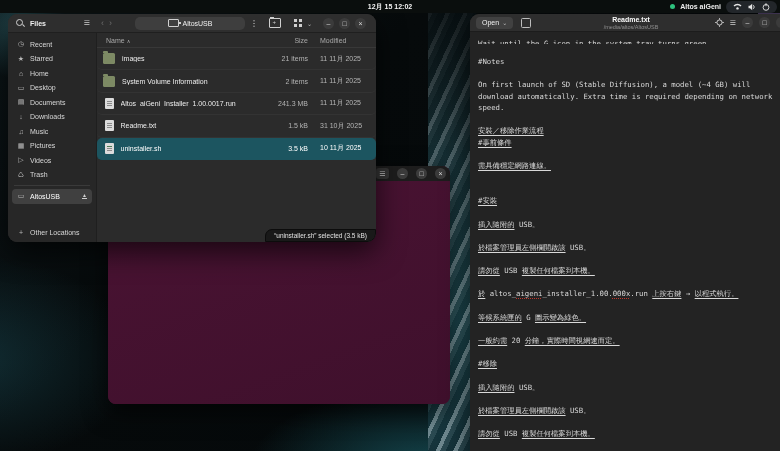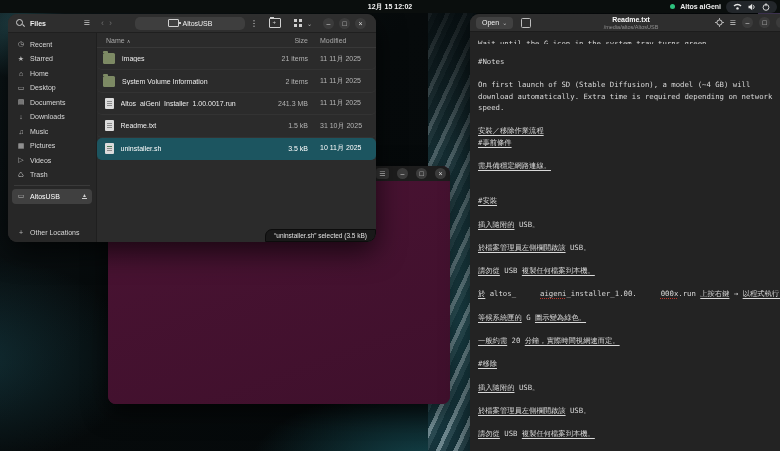--- a/index.html
+++ b/index.html
@@ -100,21 +100,21 @@
   .i-tab{width:8px;height:8px;border:1px solid #bdbdbd;border-radius:1.5px;margin-left:8px;}
   #ed-titlebox{position:absolute;left:0;right:0;text-align:center;pointer-events:none;}
   #ed-title{font-size:7px;font-weight:bold;color:#fafafa;line-height:8px;}
   #ed-subtitle{font-size:5.5px;color:#8f8f8f;line-height:6px;}
   #ed-right{margin-left:auto;display:flex;align-items:center;gap:6px;padding-right:5px;}
   .i-gear{width:9px;height:9px;}
   #ed-text{position:absolute;left:8px;right:6px;top:25px;z-index:1;
     font-family:"DejaVu Sans Mono","Liberation Mono",monospace;font-size:7.3px;line-height:11.65px;color:#d9d9d9;white-space:pre;}
   .ed-line{height:11.65px;}
   .sp{text-decoration-line:underline;text-decoration-color:#c0362c;text-decoration-style:solid;text-decoration-thickness:1px;text-underline-offset:2px;text-decoration:underline;}
-  .spd{text-decoration-line:underline;text-decoration-color:#c0362c;text-decoration-style:dotted;text-decoration-thickness:1px;text-underline-offset:2px;margin-left:24px;}
+  .spd{text-decoration-line:underline;text-decoration-color:#c0362c;text-decoration-style:dotted;text-decoration-thickness:1px;text-underline-offset:2px;}
 </style>
 </head>
 <body>
 
 <div id="screen">
 
   <div class="layer" id="wall-rays"></div>
   <div class="layer" id="wall-right"></div>
 
   <div class="layer" id="topbar">

